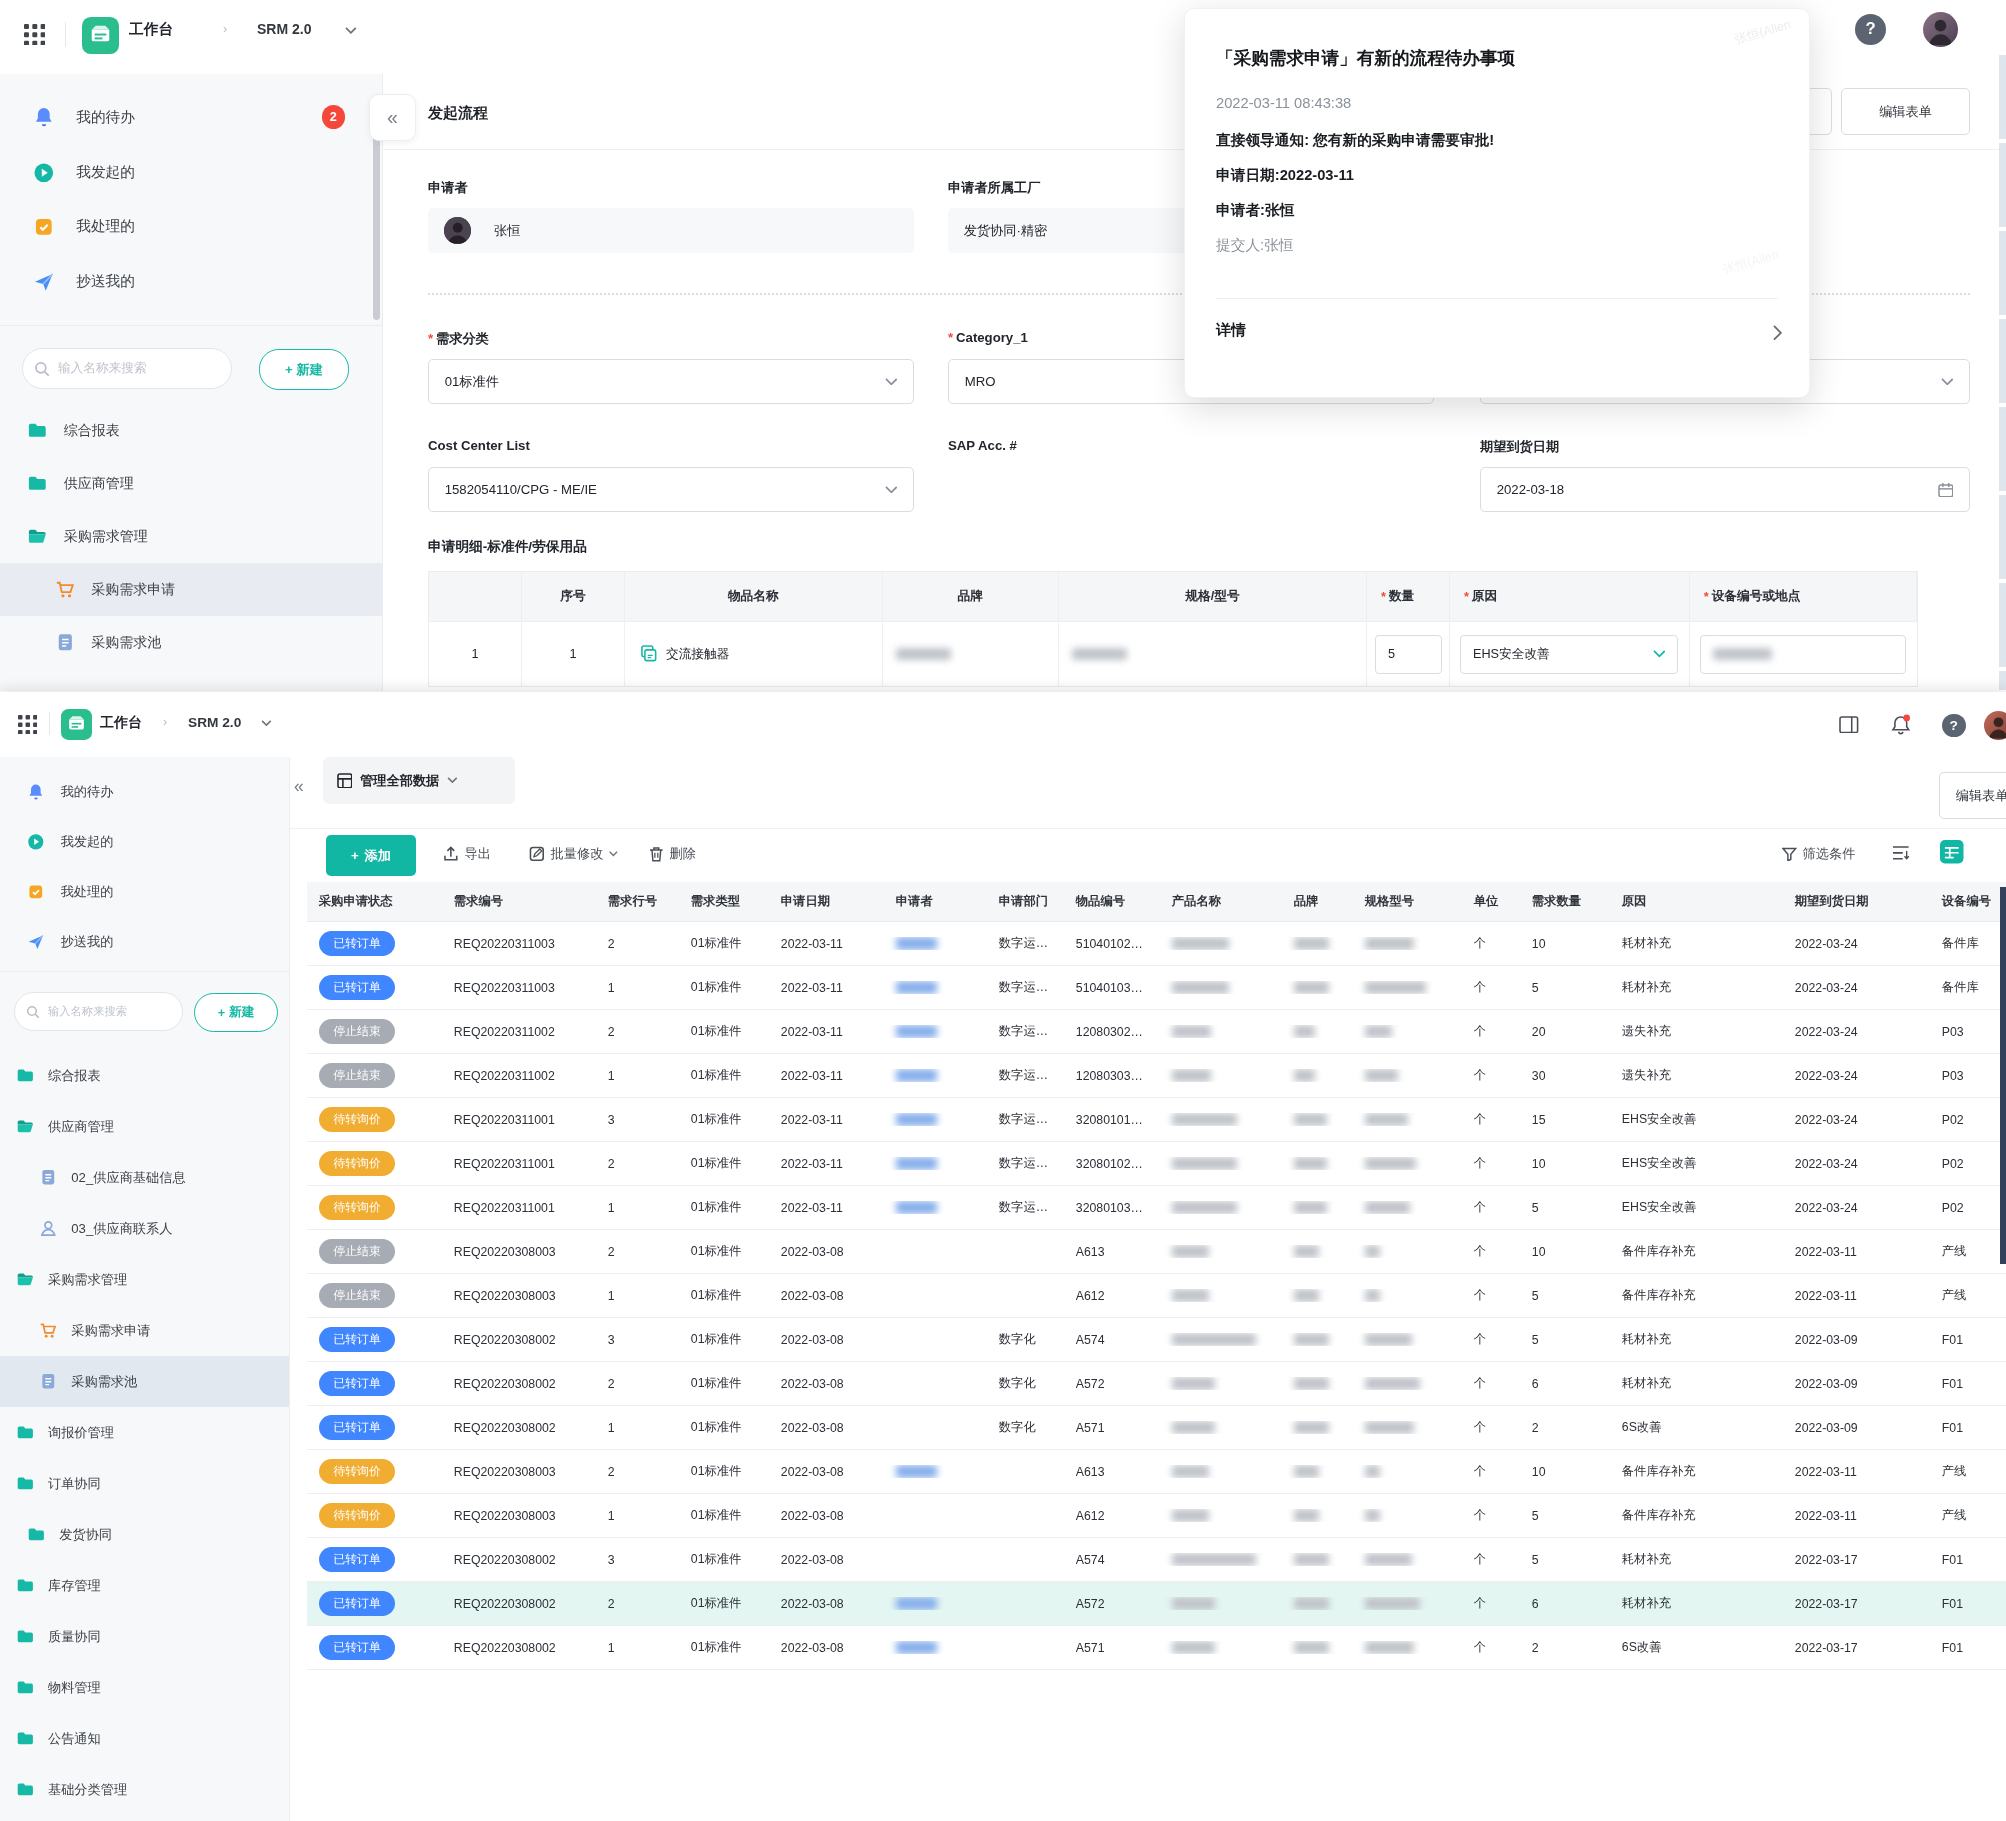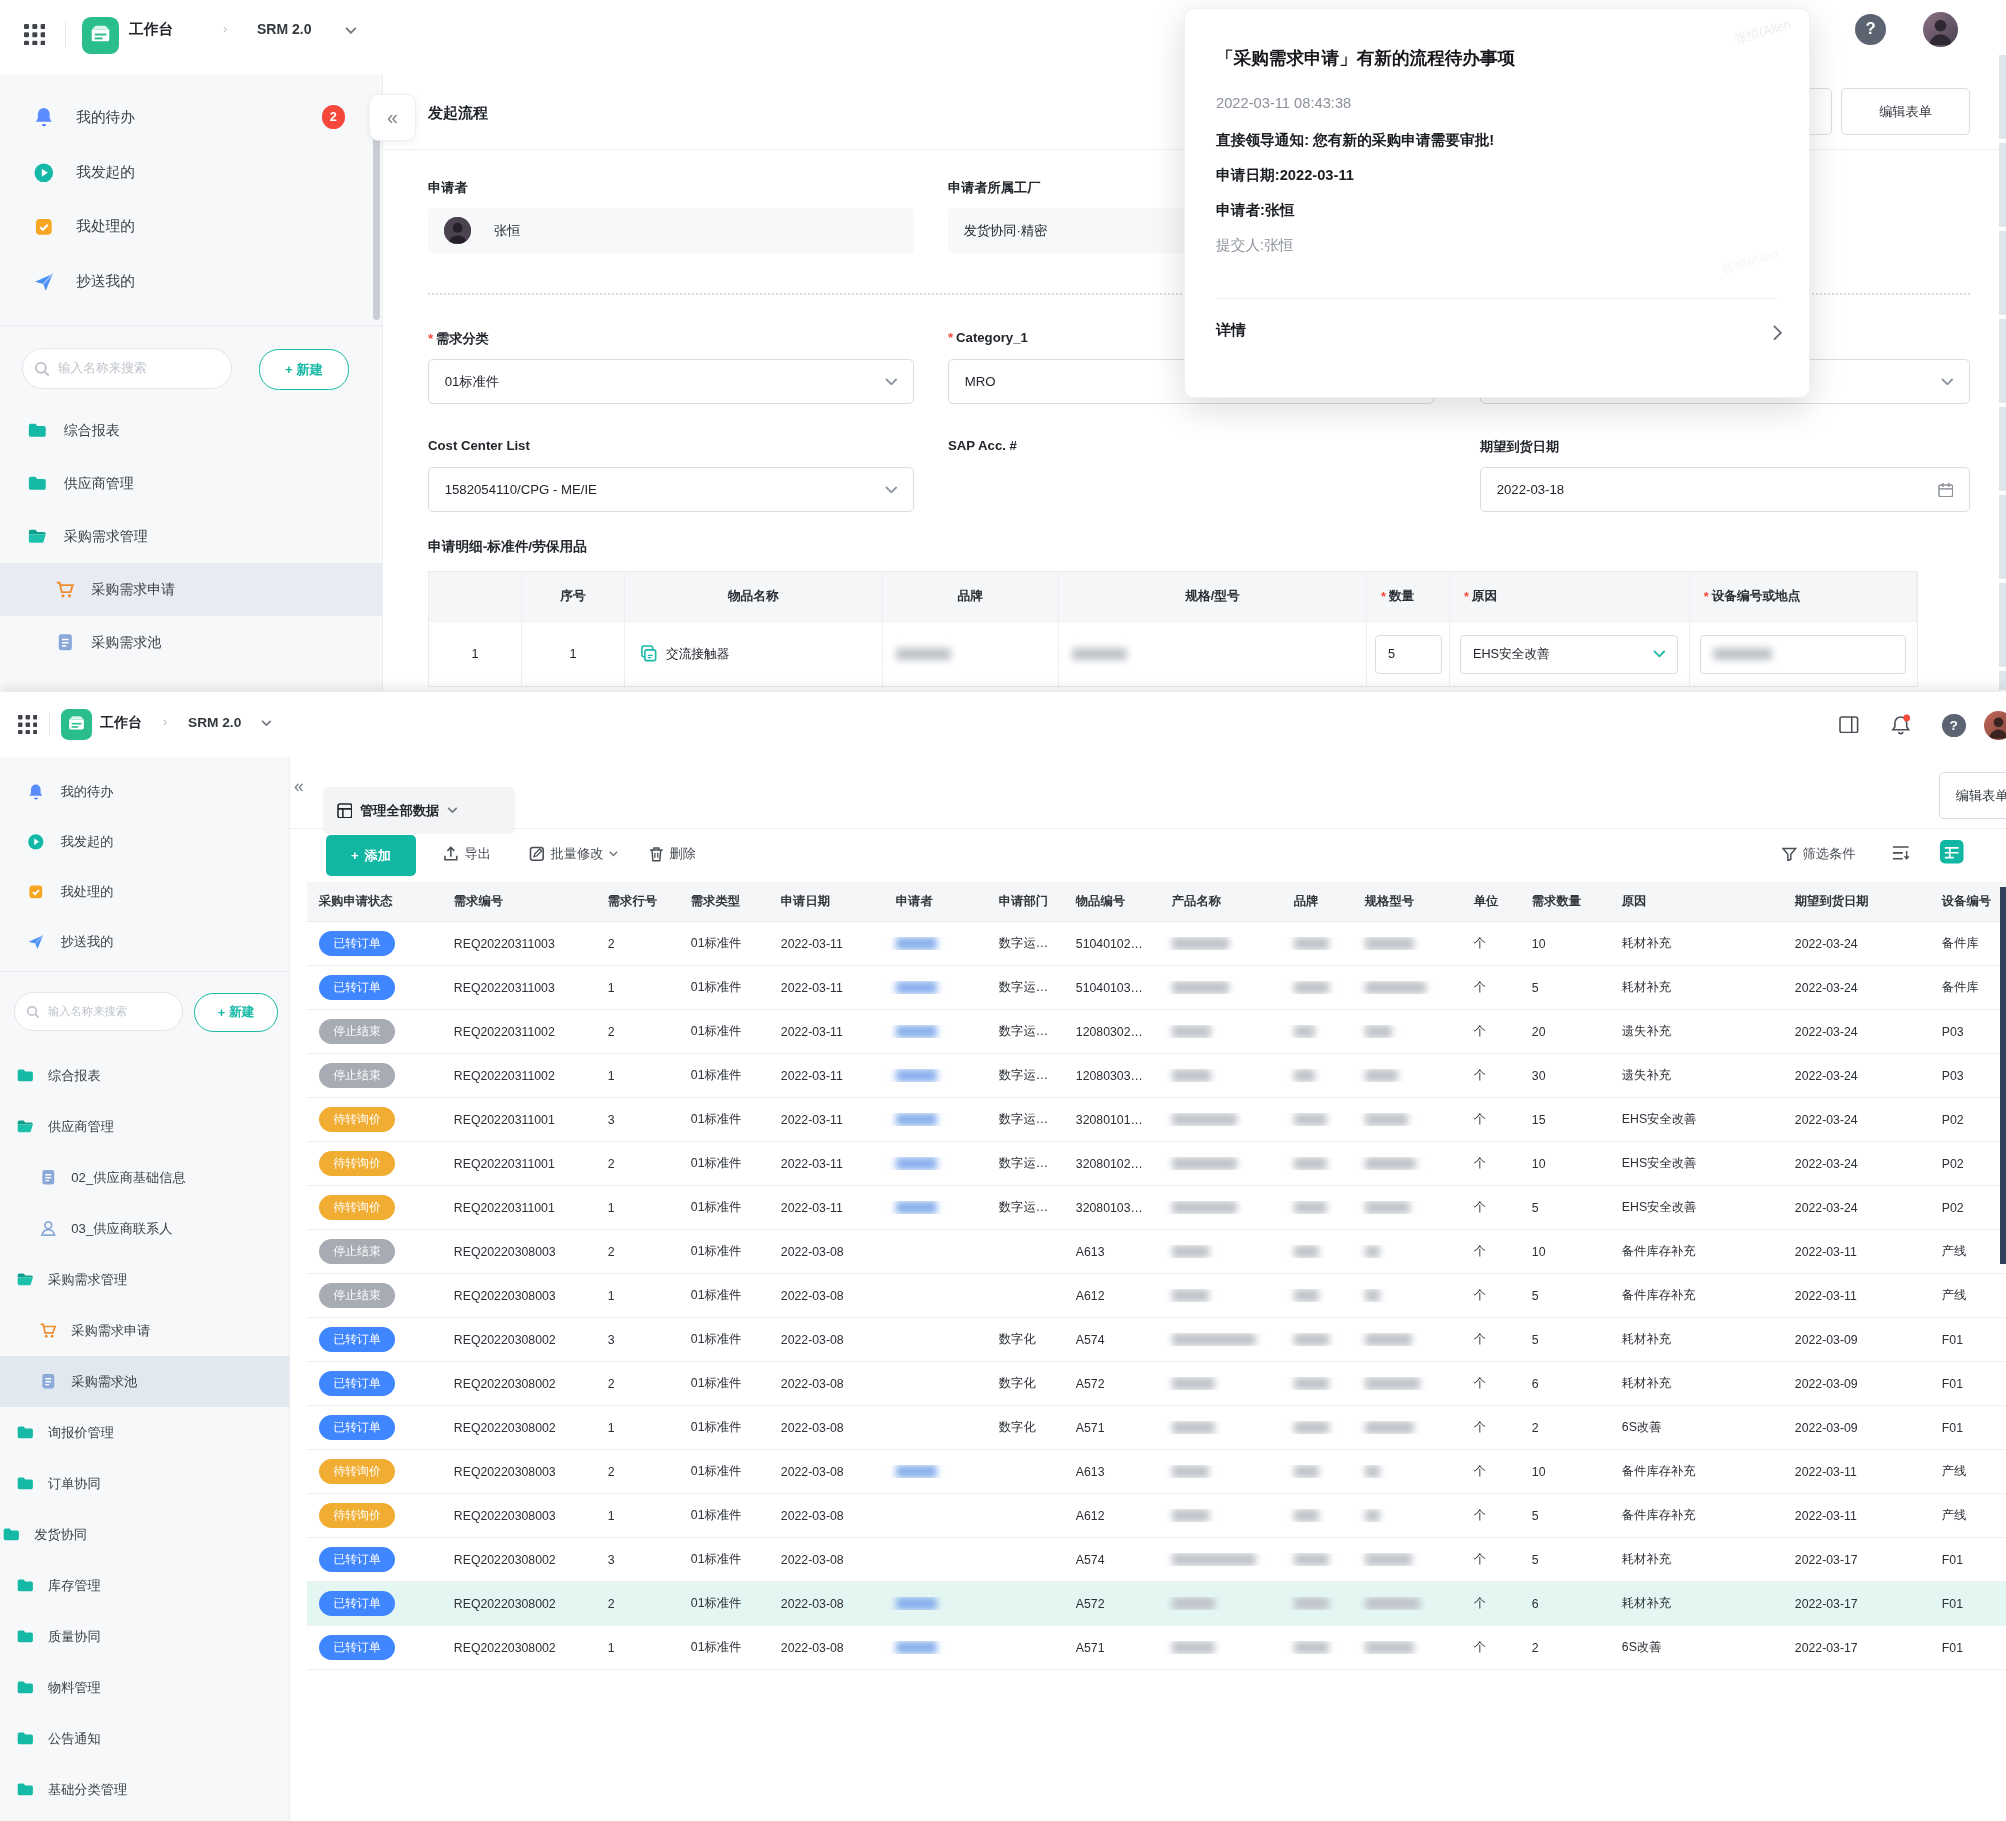--- a/index.html
+++ b/index.html
@@ -584,21 +584,21 @@
       <span class="lbl" style="font-size:13.2px;">询报价管理</span>
     </div>
           <div class="titem " style="top:701px;height:51px;padding-left:15.7px;gap:13.7px;">
       <span class="icon">
               <svg width="18.6" height="18.6" viewBox="0 0 22 22">
                 <path d="M2 6a2 2 0 0 1 2-2h5l2 2.5h7a2 2 0 0 1 2 2V16a2 2 0 0 1-2 2H4a2 2 0 0 1-2-2z" fill="#16b9a5"></path>
               </svg>
             </span>
       <span class="lbl" style="font-size:13.2px;">订单协同</span>
     </div>
-          <div class="titem " style="top:752px;height:51px;padding-left:2px;gap:13.7px;">
+          <div class="titem " style="top:752px;height:51px;padding-left:27px;gap:13.7px;">
       <span class="icon">
               <svg width="18.6" height="18.6" viewBox="0 0 22 22">
                 <path d="M2 6a2 2 0 0 1 2-2h5l2 2.5h7a2 2 0 0 1 2 2V16a2 2 0 0 1-2 2H4a2 2 0 0 1-2-2z" fill="#16b9a5"></path>
               </svg>
             </span>
       <span class="lbl" style="font-size:13.2px;">发货协同</span>
     </div>
           <div class="titem " style="top:803px;height:51px;padding-left:15.7px;gap:13.7px;">
       <span class="icon">
               <svg width="18.6" height="18.6" viewBox="0 0 22 22">
@@ -636,21 +636,21 @@
               <svg width="18.6" height="18.6" viewBox="0 0 22 22">
                 <path d="M2 6a2 2 0 0 1 2-2h5l2 2.5h7a2 2 0 0 1 2 2V16a2 2 0 0 1-2 2H4a2 2 0 0 1-2-2z" fill="#16b9a5"></path>
               </svg>
             </span>
       <span class="lbl" style="font-size:13.2px;">基础分类管理</span>
     </div>
         </div>
     </div>
 
     <span class="abs" style="left:294px;top:84px;color:#7a8087;font-size:17.6px;">«</span>
-    <div class="viewbtn" style="left:323px;top:95px;width:192px;height:47px;">
+    <div class="viewbtn" style="left:323px;top:65px;width:192px;height:47px;">
       <span class="icon">
         <svg width="15.7" height="15.7" viewBox="0 0 16 16">
             <rect x="1" y="1" width="14" height="14" rx="2" fill="none" stroke="#23272d" stroke-width="1.6"></rect>
             <path d="M1 6h14M6 6v9" stroke="#23272d" stroke-width="1.6"></path>
           </svg>
       </span>
       <span>管理全部数据</span>
       <span class="icon">
           <svg width="10.8" height="6.9" viewBox="0 0 12 8">
             <path d="M1 1l5 5 5-5" fill="none" stroke="#6f757d" stroke-width="1.8"></path>

